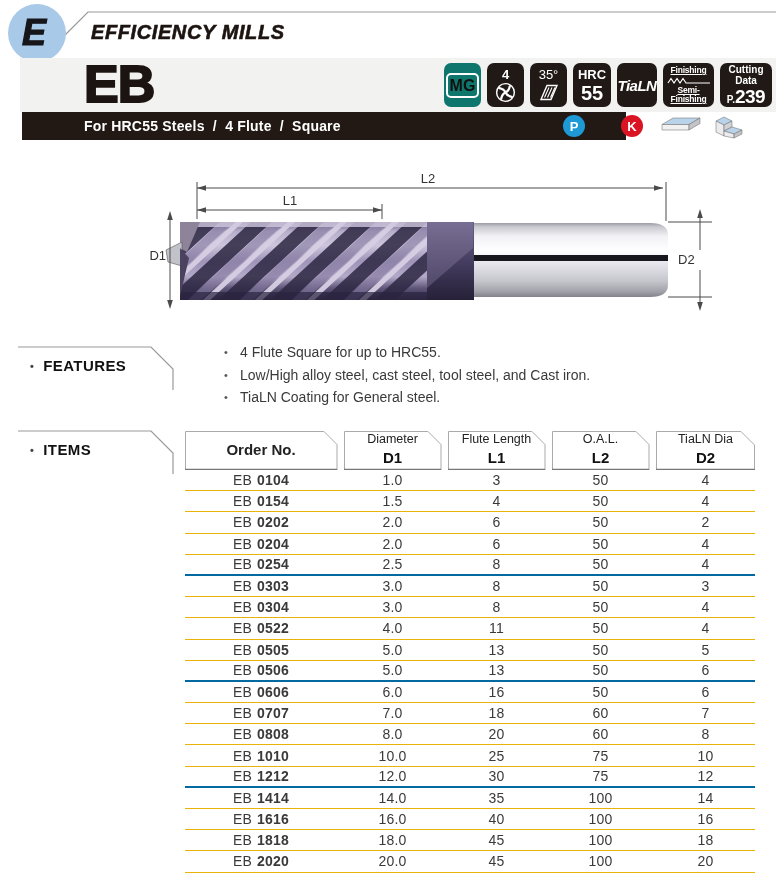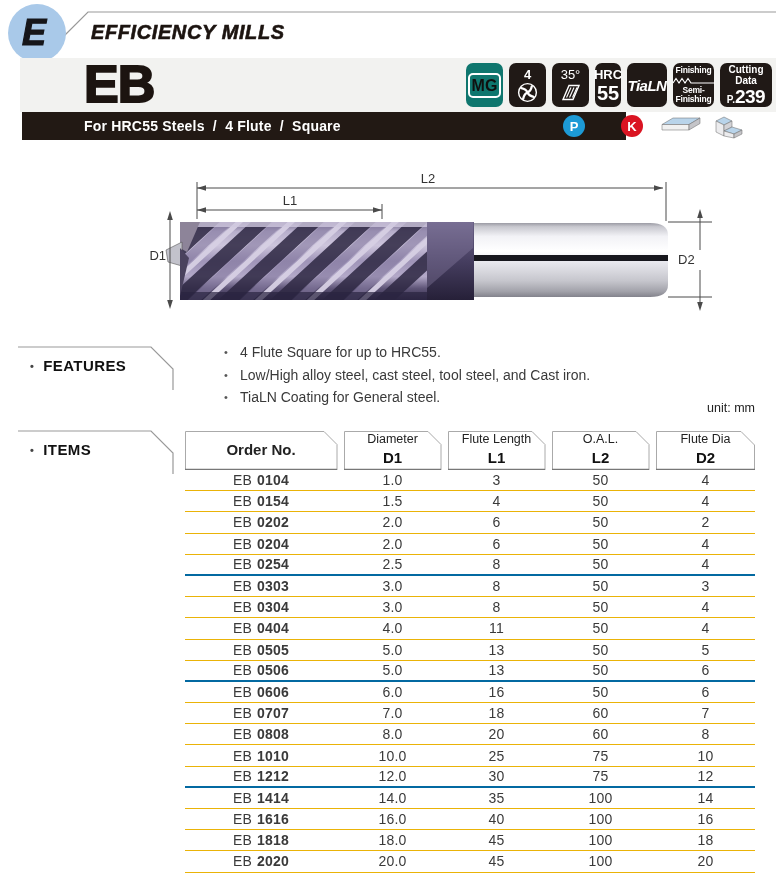--- a/index.html
+++ b/index.html
@@ -32,26 +32,26 @@
   .badge {
     height:44px; border-radius:7px; background:#201916; color:#fff;
     display:flex; flex-direction:column; align-items:center; justify-content:center; line-height:1;
   }
   .badge-mg { width:37px; background:#0f766e; color:#10100f; }
   .mg-frame { border:2px solid #fff; border-radius:5px; padding:3px 2px 2px; font-size:16px; font-weight:900; }
   .badge-flute { width:37px; gap:1px; }
   .badge-flute .num { font-size:13px; font-weight:bold; }
   .badge-helix { width:37px; gap:2px; }
   .badge-helix .num { font-size:13px; font-weight:normal; }
-  .badge-hrc { width:26px; gap:2px; }
+  .badge-hrc { width:38px; gap:2px; }
   .badge-hrc .t1 { font-size:13px; font-weight:bold; }
   .badge-hrc .t2 { font-size:20px; font-weight:bold; }
   .badge-coating { width:40px; }
   .badge-coating .t { font-size:15px; font-weight:900; font-style:italic; letter-spacing:-.5px; }
-  .badge-fin { width:41px; gap:1px; padding:3px 4px; }
+  .badge-fin { width:51px; gap:1px; padding:3px 4px;text-decoration:underline; }
   .badge-fin .t { font-size:8.5px; font-weight:bold; letter-spacing:-.2px; }
   .badge-cut { width:52px; gap:1px; }
   .badge-cut .t { font-size:10px; font-weight:bold; }
   .badge-cut .pg { display:flex; align-items:baseline; }
   .badge-cut .pfx { font-size:10px; font-weight:bold; }
   .badge-cut .num { font-size:19px; font-weight:900; letter-spacing:-.5px; }
 
   
   .subtitle-bar { position:absolute; left:22px; top:112px; width:604px; height:28px; background:#221914; }
   .subtitle-text {
@@ -323,21 +323,20 @@
     <div class="feature-line">
       <span class="blt">•</span>
       <span>Low/High alloy steel, cast steel, tool steel, and Cast iron.</span>
     </div>
     <div class="feature-line">
       <span class="blt">•</span>
       <span>TiaLN Coating for General steel.</span>
     </div>
   </div>
 
-  <div class="unit-note">unit: mm</div>
 
   <div class="tabwrap" style="top:428px">
     <svg width="200" height="50" viewBox="0 0 200 50">
       <path d="M18,3 H151 L173,25 V46" stroke="#999" stroke-width="1.2" fill="none"></path>
     </svg>
     <div class="tab-label" style="top:13px">
       <span class="blt">•</span>
       <span>ITEMS</span>
     </div>
   </div>
@@ -369,21 +368,21 @@
       </div>
       <div class="hcell hc-l1">
         <span class="t1">Flute Length</span>
         <span class="t2">L1</span>
       </div>
       <div class="hcell hc-l2">
         <span class="t1">O.A.L.</span>
         <span class="t2">L2</span>
       </div>
       <div class="hcell hc-d2">
-        <span class="t1">Flute Dia</span>
+        <span class="t1">TiaLN Dia</span>
         <span class="t2">D2</span>
       </div>
     </div>
     <div class="tbody">
   <div class="trow">
     <span class="tcell cc1"><span class="order-prefix">EB</span><span class="order-code">0104</span></span>
     <span class="tcell cc2">1.0</span>
     <span class="tcell cc3">3</span>
     <span class="tcell cc4">50</span>
     <span class="tcell cc5">4</span>
@@ -431,21 +430,21 @@
 
   <div class="trow">
     <span class="tcell cc1"><span class="order-prefix">EB</span><span class="order-code">0304</span></span>
     <span class="tcell cc2">3.0</span>
     <span class="tcell cc3">8</span>
     <span class="tcell cc4">50</span>
     <span class="tcell cc5">4</span>
   </div>
 
   <div class="trow">
-    <span class="tcell cc1"><span class="order-prefix">EB</span><span class="order-code">0404</span></span>
+    <span class="tcell cc1"><span class="order-prefix">EB</span><span class="order-code">0522</span></span>
     <span class="tcell cc2">4.0</span>
     <span class="tcell cc3">11</span>
     <span class="tcell cc4">50</span>
     <span class="tcell cc5">4</span>
   </div>
 
   <div class="trow">
     <span class="tcell cc1"><span class="order-prefix">EB</span><span class="order-code">0505</span></span>
     <span class="tcell cc2">5.0</span>
     <span class="tcell cc3">13</span>

